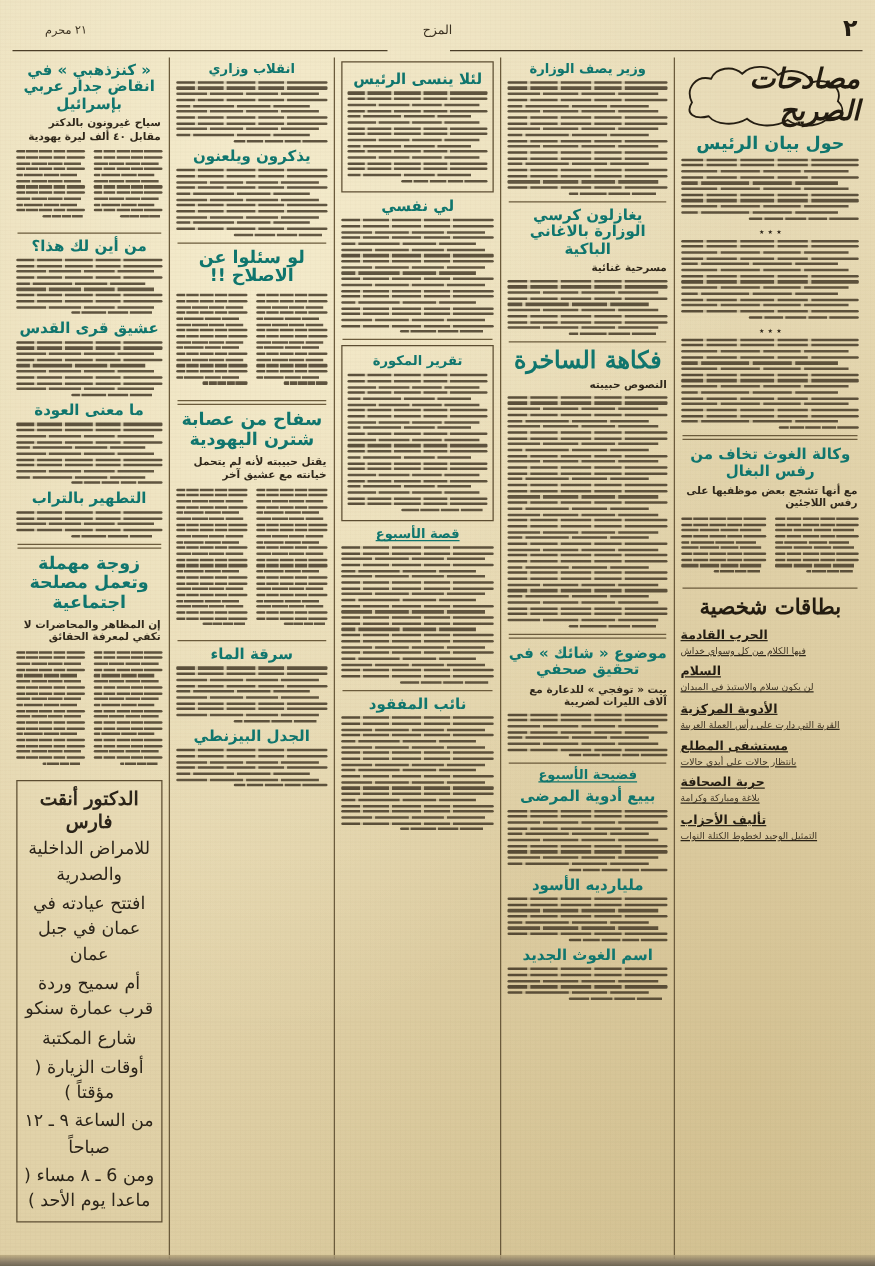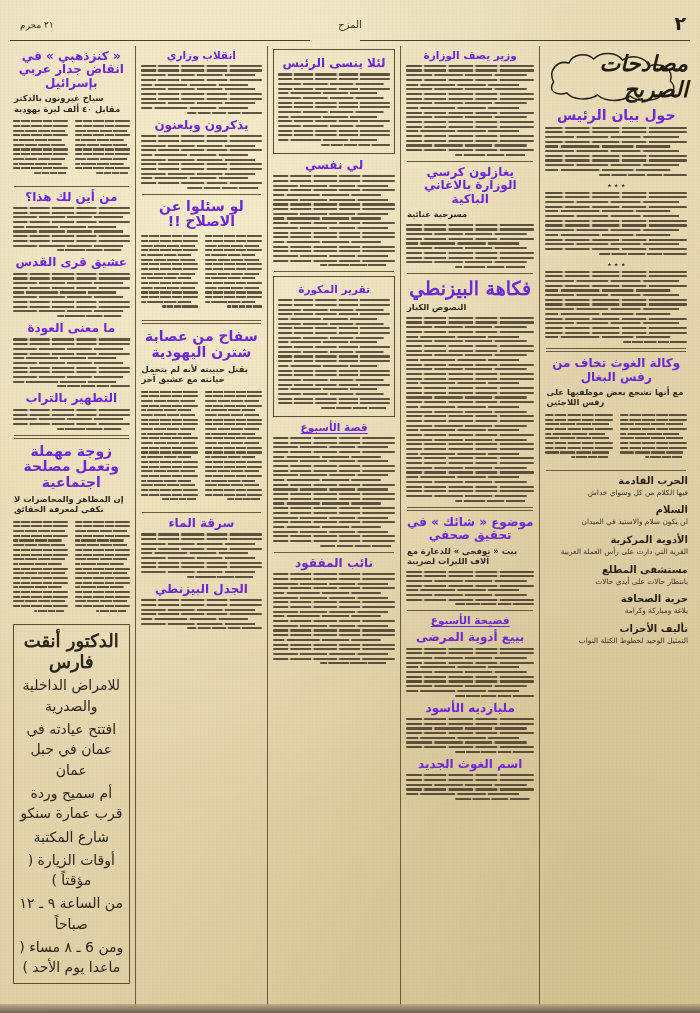--- a/index.html
+++ b/index.html
@@ -29,21 +29,21 @@
   
   .topbar{
     position:absolute;top:18px;left:10px;right:10px;height:26px;
   }
   .topbar .folio{
     position:absolute;right:4px;top:-6px;
     font-size:19px;font-weight:700;color:#231c12;
     font-family:"DejaVu Sans",sans-serif;
   }
   .topbar .hijri{
-    position:absolute;left:10px;top:2px;font-size:9px;color:#3a3020;
+    position:absolute;left:26px;top:2px;font-size:9px;color:#3a3020;
     transform:rotate(-1deg);
   }
   .topbar .masthead-mid{
     position:absolute;left:50%;transform:translateX(-50%);top:1px;
     font-size:10px;letter-spacing:1px;color:#3a3020;
   }
   .rule{
     position:absolute;left:0;right:0;top:22px;height:0;
     border-top:1.2px solid #4a3d28;
   }
@@ -61,32 +61,32 @@
     box-sizing:border-box;
     border-left:1px solid #6b5b3c;
   }
   .col:last-child{border-left:none;}
   .c1{width:22.3%;}   
   .c2{width:20.4%;}
   .c3{width:19.4%;}
   .c4{width:19.4%;}
   .c5{width:18.5%;}
   .hl{
-    text-align:center;font-weight:700;color:#6d28d9;
+    text-align:center;font-weight:700;color:#0f766e;
     line-height:1.12;margin:4px 2px 3px;
     letter-spacing:-0.3px;
   }
   .hl.lg{font-size:14px;}
   .hl.md{font-size:12px;}
   .hl.sm{font-size:10.5px;}
   .hl.script{
     font-family:"DejaVu Serif",serif;font-size:19px;
   }
   .sub{
-    text-align:left;font-size:8.4px;font-weight:700;color:#30281b;
+    text-align:right;font-size:8.4px;font-weight:700;color:#30281b;
     line-height:1.25;margin:1px 2px 4px;
   }
   .hr-thin{border:0;border-top:1px solid #6b5b3c;margin:4px 2px;}
   .hr-dbl{border:0;border-top:1px solid #6b5b3c;border-bottom:1px solid #6b5b3c;height:2px;margin:5px 2px;}
 
   
   .body{
     margin:2px 1px 5px;
   }
   .body .ln{
@@ -144,33 +144,33 @@
   }
   .cartouche svg{position:absolute;inset:0;width:100%;height:100%;}
   .cartouche .word{
     position:absolute;inset:0;display:flex;align-items:center;justify-content:center;
     font-family:"DejaVu Serif",serif;font-size:22px;font-weight:700;color:#221b10;
     letter-spacing:-1px;
     font-style:italic;
   }
 
   
-  .cards .card{margin:0 0 7px;text-align:right;}
+  .cards .card{margin:0 0 7px;text-align:left;text-decoration:underline;}
   .cards .card .t{font-size:10px;font-weight:700;color:#241d12;}
   .cards .card .d{font-size:7.4px;color:#3a3020;margin-top:2px;line-height:1.3;}
   .cards .hdr{
     text-align:center;font-family:"DejaVu Serif",serif;font-weight:700;
     font-size:17px;color:#221b10;margin:4px 0 7px;
   }
 
   
   .ad{
     border:1.4px solid #5c4d32;margin:5px 1px;padding:5px 4px;text-align:center;
   }
-  .ad .name{font-family:"DejaVu Serif",serif;font-size:18px;font-weight:700;}
+  .ad .name{font-family:"DejaVu Serif",serif;font-size:15px;font-weight:700;}
   .ad .line{font-size:14px;margin-top:3px;line-height:1.45;}
   .center{text-align:center;}
   .u{ text-decoration:underline; text-underline-offset:2px;}
   .bottom-edge{
     position:absolute;left:0;right:0;bottom:0;height:9px;
     background:linear-gradient(180deg,#b9a87e 0%,#7d7160 60%,#5a5346 100%);
     opacity:.85;
   }
 </style>
 </head>
@@ -281,20 +281,21 @@
             <div class="ln"></div>
             <div class="ln"></div>
           <div class="ln"></div>
             <div class="ln short"></div>
         </div>
       </div>
 
       <hr class="hr-thin">
 
       <div class="cards">
+        <div class="hdr">بطاقات شخصية</div>
 
         <div class="card">
           <div class="t">الحرب القادمة</div>
           <div class="d">فيها الكلام من كل وسواي خداش</div>
         </div>
         <div class="card">
           <div class="t">السلام</div>
           <div class="d">لن يكون سلام والاستيذ في الميدان</div>
         </div>
         <div class="card">
@@ -353,22 +354,22 @@
         <div class="ln"></div>
           <div class="ln"></div>
           <div class="ln"></div>
           <div class="ln"></div>
         <div class="ln"></div>
           <div class="ln short"></div>
       </div>
 
       <hr class="hr-thin">
 
-      <div class="hl script">فكاهة البيزنطي</div>
-      <div class="sub">النصوص الكبار</div>
+      <div class="hl script">فكاهة الساخرة</div>
+      <div class="sub">النصوص حبيبته</div>
       <div class="body">
         <div class="ln"></div>
           <div class="ln"></div>
           <div class="ln"></div>
           <div class="ln"></div>
         <div class="ln"></div>
           <div class="ln"></div>
           <div class="ln"></div>
           <div class="ln"></div>
         <div class="ln"></div>

